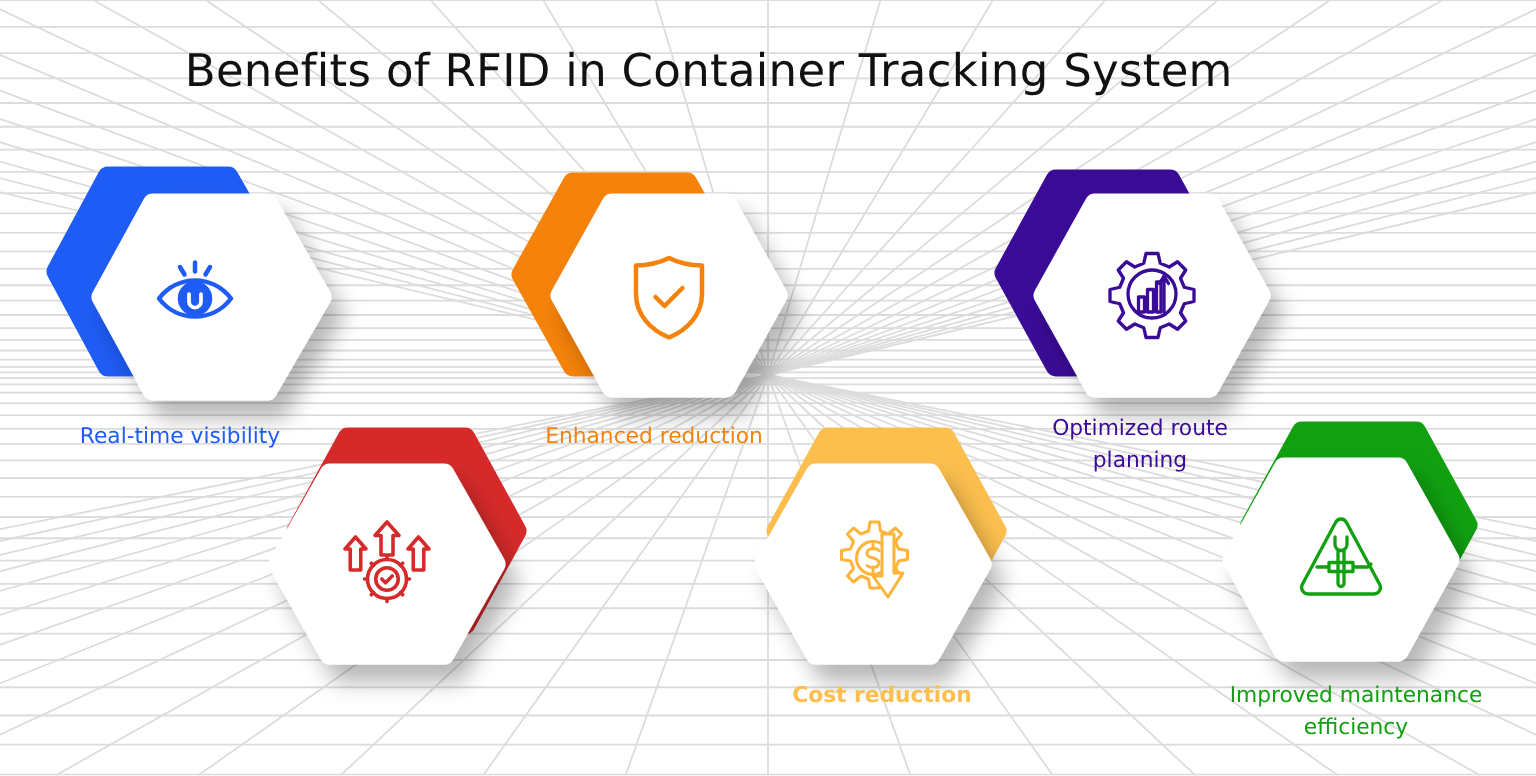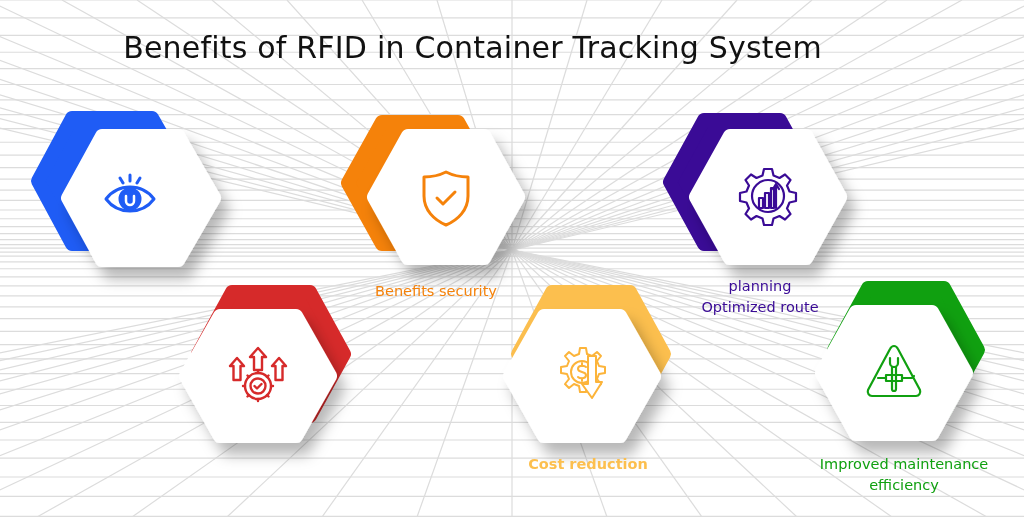--- a/index.html
+++ b/index.html
@@ -144,20 +144,21 @@
   <div class="icon" style="left:70px; top:55px;">
     <svg viewBox="0 0 60 60" fill="none" stroke="#1f5cf5" stroke-width="3" stroke-linecap="round" stroke-linejoin="round">
       <path d="M6 34 C18 18, 42 18, 54 34 C42 50, 18 50, 6 34 Z"></path>
       <circle cx="30" cy="34" r="10" fill="#1f5cf5"></circle>
       <path d="M26 31 v5 a4 4 0 0 0 8 0 v-5" stroke="#ffffff" stroke-width="2.5"></path>
       <line x1="30" y1="10" x2="30" y2="16"></line>
       <line x1="20" y1="13" x2="23" y2="18"></line>
       <line x1="40" y1="13" x2="37" y2="18"></line>
     </svg>
   </div>
+  <div class="label" style="left:-10px; top:171px; width:200px; color:#1f5cf5;">Real-time visibility</div>
 </div>
 
 <div class="card" style="left:180px; top:278px;">
   <svg class="hex" viewBox="0 0 200 180">
     <defs>
       <filter id="sh2" x="-30%" y="-30%" width="160%" height="170%">
         <feDropShadow dx="8" dy="12" stdDeviation="7" flood-color="#000" flood-opacity="0.28"></feDropShadow>
       </filter>
     </defs>
     <polygon points="52,14 130,14 164,76 130,138 52,138 18,76" fill="#d62a2a" stroke="#d62a2a" stroke-width="14" stroke-linejoin="round"></polygon>
@@ -185,21 +186,21 @@
     </defs>
     <polygon points="46,12 122,12 156,73 122,134 46,134 12,73" fill="#f5820a" stroke="#f5820a" stroke-width="14" stroke-linejoin="round"></polygon>
     <polygon points="72,26 148,26 182,87 148,148 72,148 38,87" fill="#ffffff" stroke="#ffffff" stroke-width="14" stroke-linejoin="round" filter="url(#sh3)"></polygon>
   </svg>
   <div class="icon" style="left:80px; top:58px;">
     <svg viewBox="0 0 60 60" fill="none" stroke="#f5820a" stroke-width="3" stroke-linejoin="round" stroke-linecap="round">
       <path d="M30 4 C38 8, 46 9, 52 9 V28 C52 42, 42 52, 30 57 C18 52, 8 42, 8 28 V9 C14 9, 22 8, 30 4 Z"></path>
       <path d="M21 30 l6 6 l12 -12"></path>
     </svg>
   </div>
-  <div class="label" style="left:0px; top:171px; width:200px; color:#f5820a;">Benefits security</div>
+  <div class="label" style="left:0px; top:171px; width:200px; color:#f5820a;">Enhanced reduction</div>
 </div>
 
 <div class="card" style="left:500px; top:278px;">
   <svg class="hex" viewBox="0 0 200 180">
     <defs>
       <filter id="sh4" x="-30%" y="-30%" width="160%" height="170%">
         <feDropShadow dx="8" dy="12" stdDeviation="7" flood-color="#000" flood-opacity="0.28"></feDropShadow>
       </filter>
     </defs>
     <polygon points="52,14 130,14 164,76 130,138 52,138 18,76" fill="#fcbf4e" stroke="#fcbf4e" stroke-width="14" stroke-linejoin="round"></polygon>
@@ -230,22 +231,22 @@
     <svg viewBox="0 0 60 60" fill="none" stroke="#3a0b96" stroke-width="2.2" stroke-linejoin="round" stroke-linecap="round">
       <path d="M26 3 h8 l1.5 6.5 l6 2.5 l5.5 -3.5 l5.5 5.5 l-3.5 5.5 l2.5 6 l6.5 1.5 v8 l-6.5 1.5 l-2.5 6 l3.5 5.5 l-5.5 5.5 l-5.5 -3.5 l-6 2.5 l-1.5 6.5 h-8 l-1.5 -6.5 l-6 -2.5 l-5.5 3.5 l-5.5 -5.5 l3.5 -5.5 l-2.5 -6 l-6.5 -1.5 v-8 l6.5 -1.5 l2.5 -6 l-3.5 -5.5 l5.5 -5.5 l5.5 3.5 l6 -2.5 Z"></path>
       <circle cx="30" cy="30" r="16"></circle>
       <rect x="21" y="32" width="4" height="10"></rect>
       <rect x="27" y="27" width="4" height="15"></rect>
       <rect x="33" y="22" width="3" height="20"></rect>
       <path d="M38 42 V20 M35 23 l3 -5 l3 5"></path>
     </svg>
   </div>
   <div class="label" style="left:0px; top:170px; width:200px; color:#3a0b96;">
+    <div>Optimized route</div>
     <div>planning</div>
-    <div>Optimized route</div>
   </div>
 </div>
 
 <div class="card" style="left:820px; top:276px;">
   <svg class="hex" viewBox="0 0 200 180">
     <defs>
       <filter id="sh6" x="-30%" y="-30%" width="160%" height="170%">
         <feDropShadow dx="8" dy="12" stdDeviation="7" flood-color="#000" flood-opacity="0.28"></feDropShadow>
       </filter>
     </defs>

